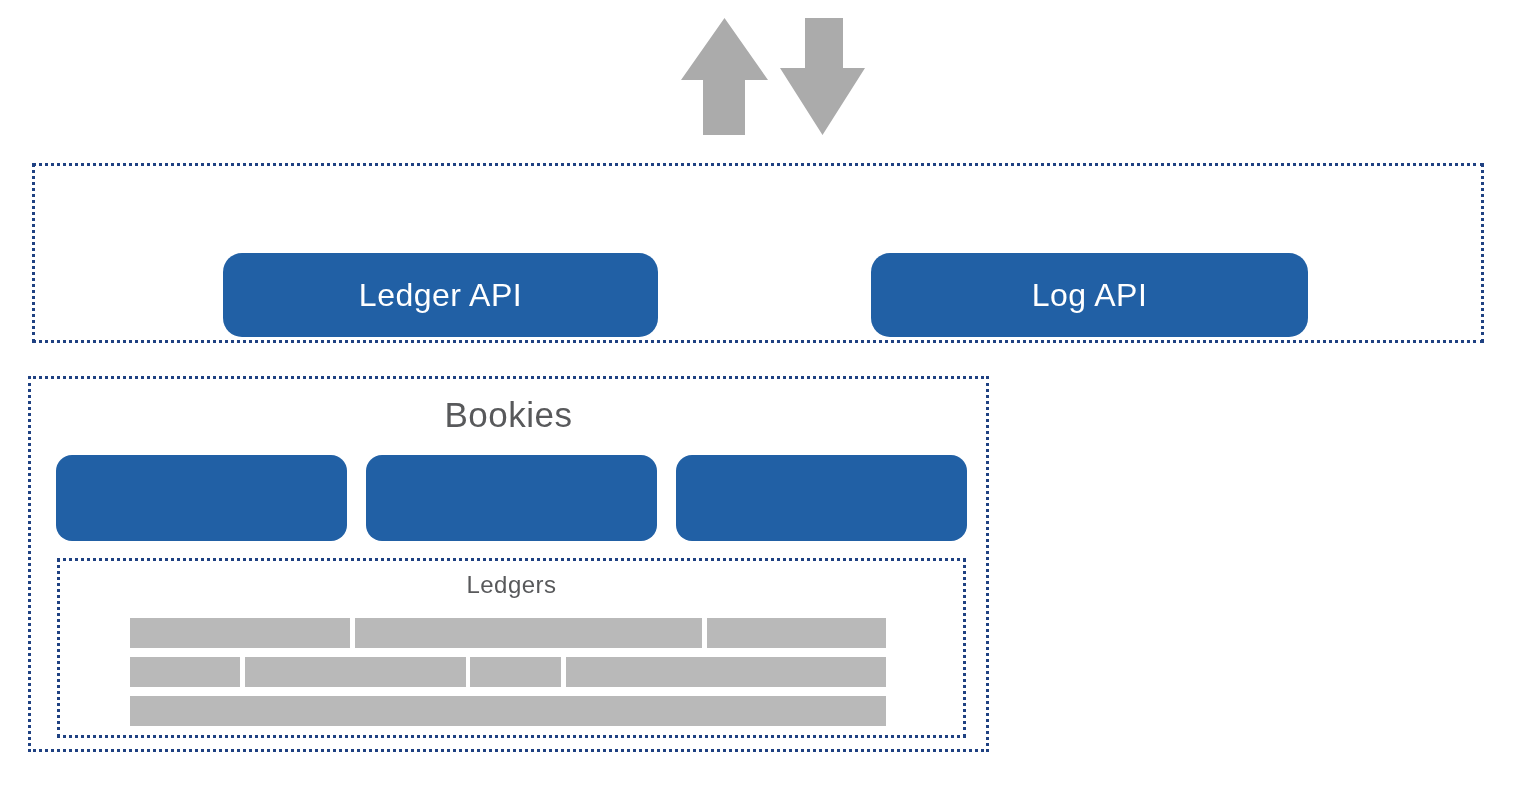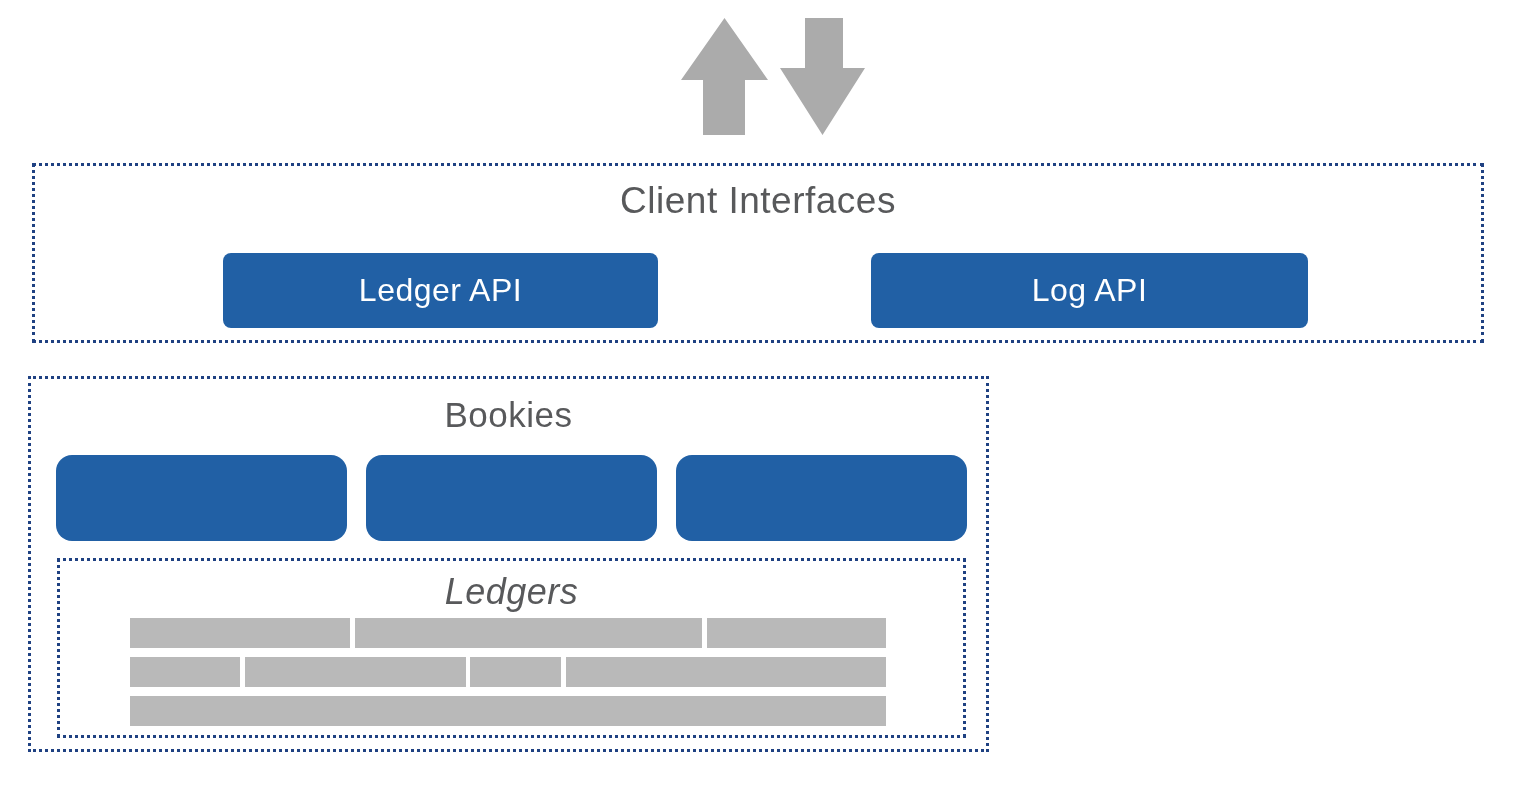--- a/index.html
+++ b/index.html
@@ -36,27 +36,27 @@
     border:3px dotted var(--dash-blue);}
 
   .section-title{
     color:var(--title-gray);
     text-align:center;
     font-weight:400;
     letter-spacing:0.5px;
   }
   .title-client{padding-top:14px;font-size:37px;}
   .title-bookies,.title-metadata{padding-top:16px;font-size:35px;}
-  .title-ledgers{padding-top:10px;font-size:36px;font-style:italic;}
+  .title-ledgers{padding-top:10px;font-size:24px;}
 
   
   .api-button{
-    position:absolute;top:87px;height:75px;
+    position:absolute;top:87px;height:84px;
     background:var(--accent-blue);
-    border-radius:8px;
+    border-radius:19px;
     display:flex;align-items:center;justify-content:center;
     color:#ffffff;font-size:32px;letter-spacing:0.5px;
   }
   .btn-ledger{left:188px;width:435px;}
   .btn-log{left:836px;width:437px;}
 
   
   .bookies-nodes{position:absolute;left:25px;top:76px;width:911px;height:86px;
     display:flex;justify-content:space-between;}
   .bookie-node{
@@ -85,21 +85,20 @@
       <polygon points="43.5,0 87,62 64,62 64,117 22,117 22,62 0,62" fill="#ABABAB"></polygon>
     </svg>
   </div>
   <div class="arrow arrow-down">
     <svg width="85" height="117" viewBox="0 0 85 117">
       <polygon points="25,0 63,0 63,50 85,50 42.5,117 0,50 25,50" fill="#ABABAB"></polygon>
     </svg>
   </div>
 
   <div class="dashed-box box-client">
-    <div class="section-title title-client">Client Interfaces</div>
     <div class="api-button btn-ledger">
       <span>Ledger API</span>
     </div>
     <div class="api-button btn-log">
       <span>Log API</span>
     </div>
   </div>
 
   <div class="dashed-box box-bookies">
     <div class="section-title title-bookies">Bookies</div>

